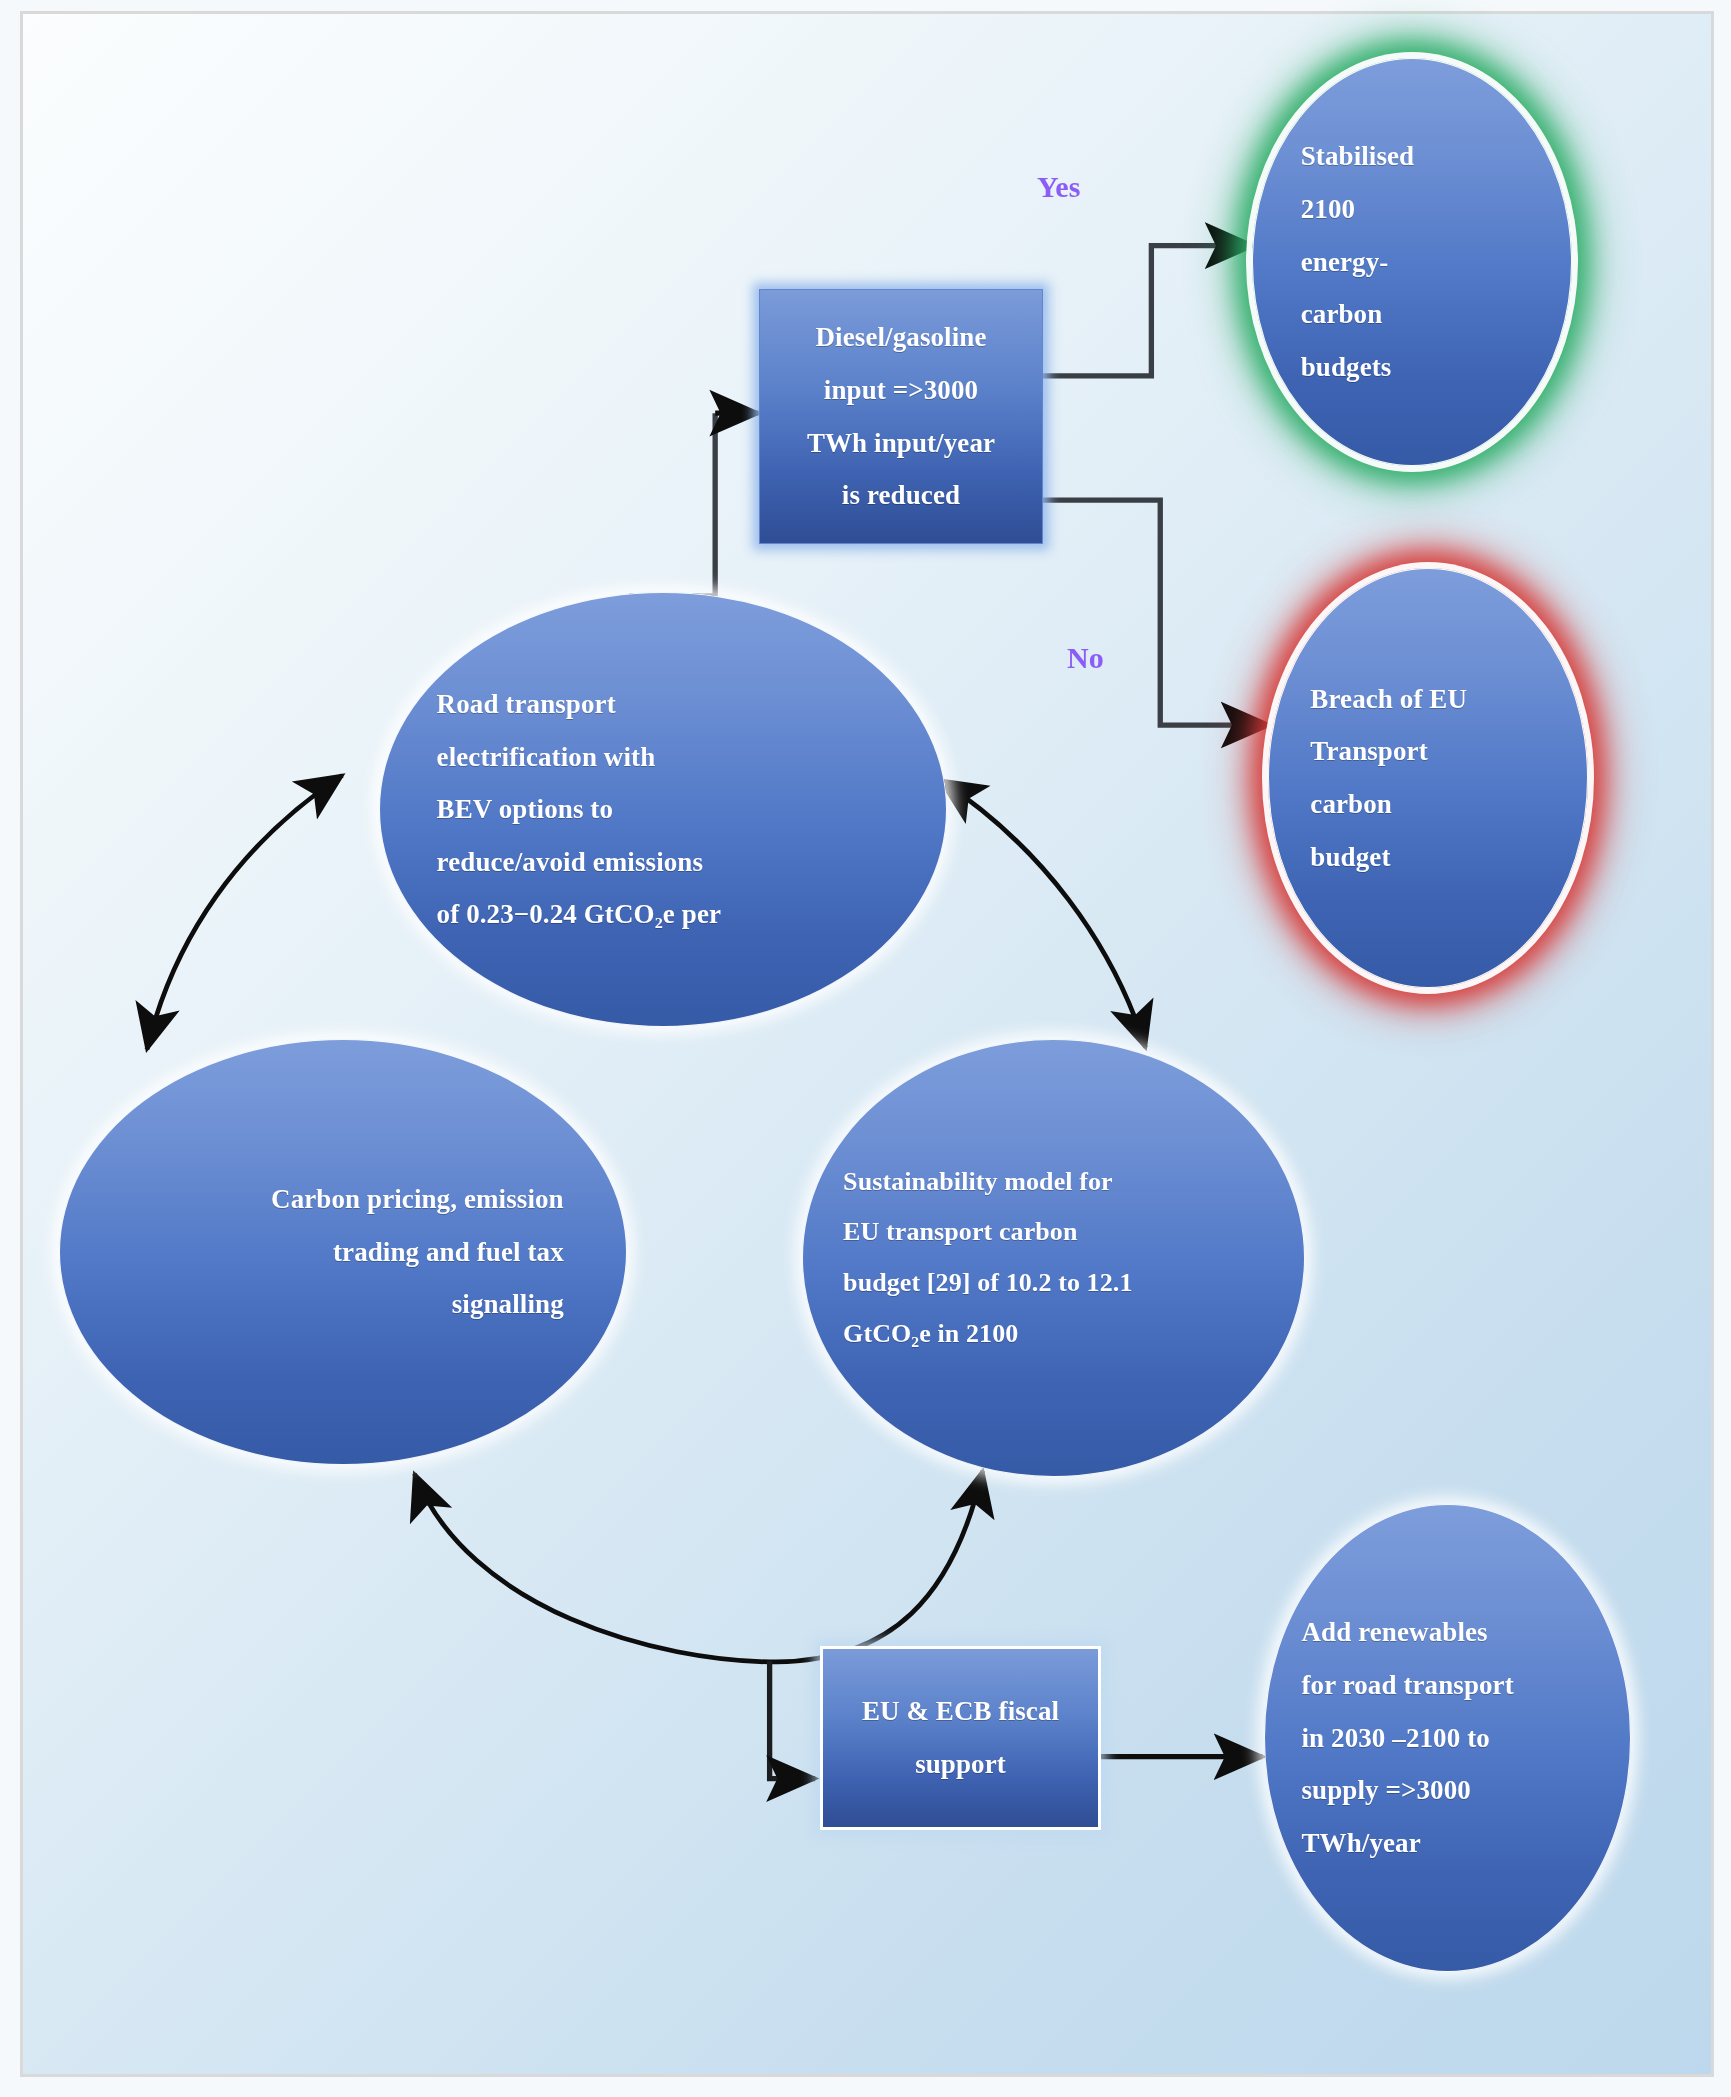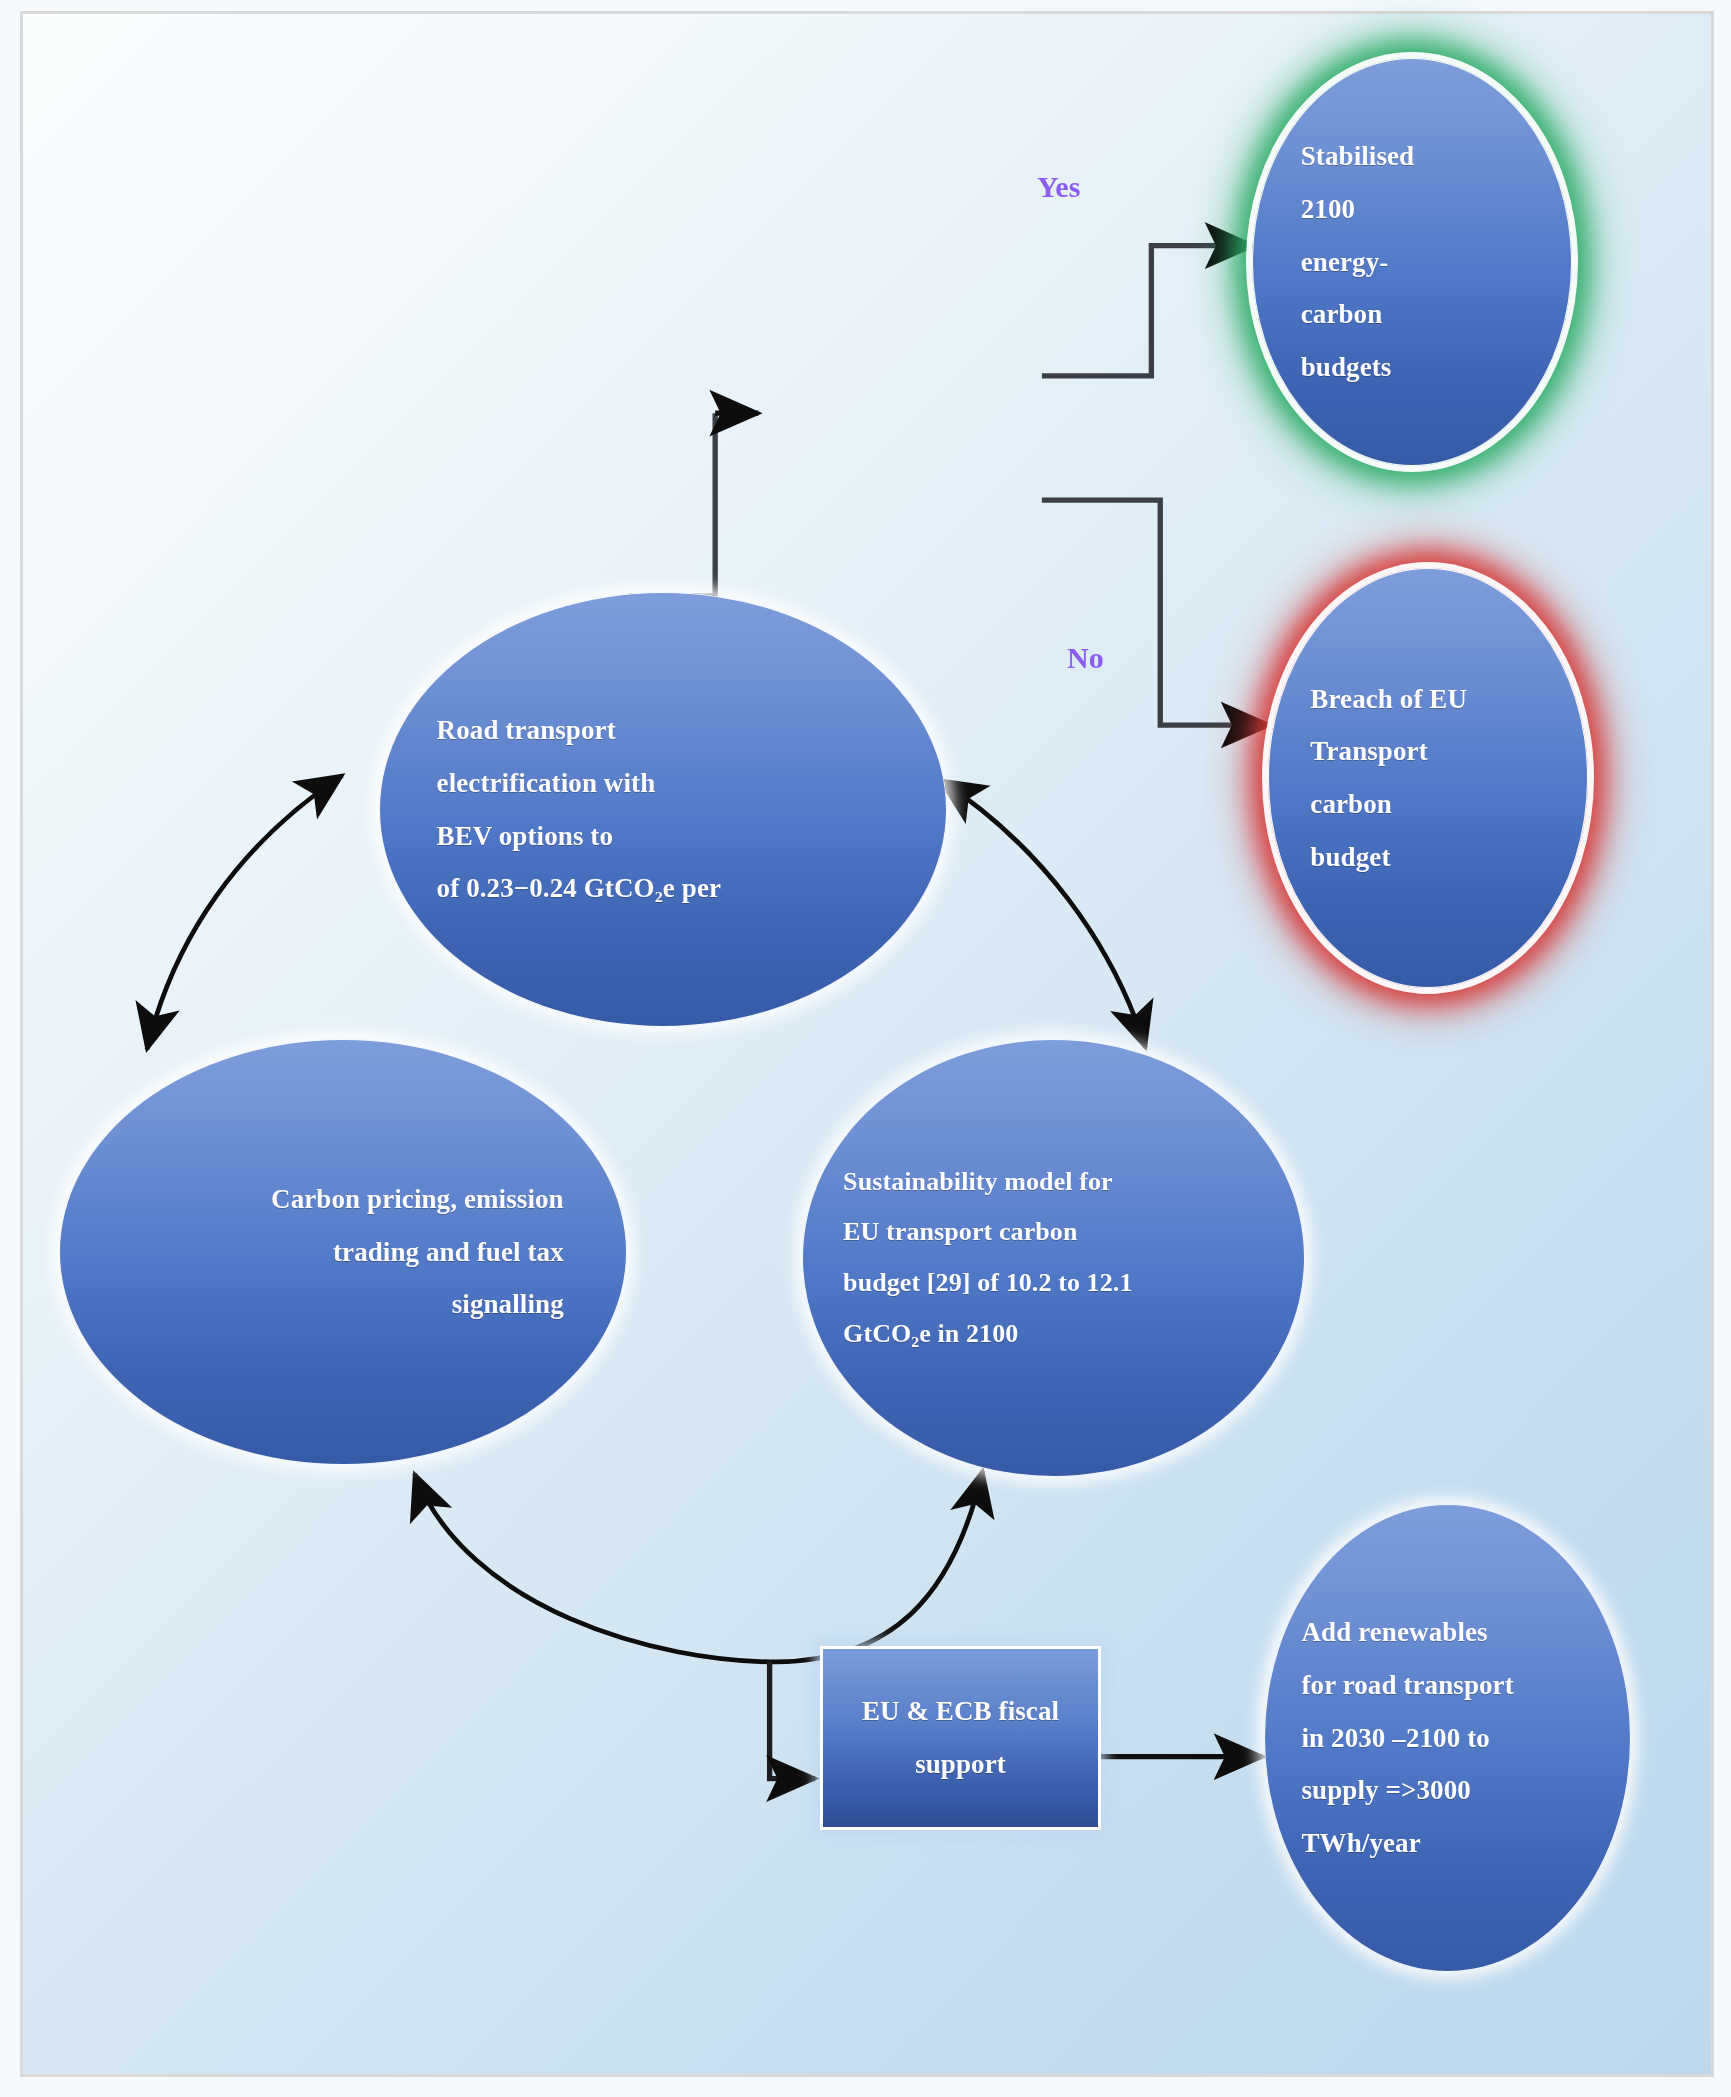--- a/index.html
+++ b/index.html
@@ -137,20 +137,28 @@
     </g>
 
     <g>
       <path d="M1860,2968 L2133,2968" fill="none" stroke="#0d0d0d" stroke-width="9" marker-end="url(#ah)"></path>
     </g>
   </svg>
 
   <div class="branch-label" style="left:1037px;top:170px;font-size:30px;">Yes</div>
   <div class="branch-label" style="left:1067px;top:641px;font-size:30px;">No</div>
 
+  <div class="node rect decision" style="left:759px;top:289px;width:284px;height:255px;">
+    <div class="txt" style="font-size:27px;">
+      <div>Diesel/gasoline</div>
+      <div>input =&gt;3000</div>
+      <div>TWh input/year</div>
+      <div>is reduced</div>
+    </div>
+  </div>
 
   <div class="node ellipse green-glow" style="left:1252px;top:58px;width:320px;height:408px;">
     <div class="txt" style="font-size:27px;text-align:left;width:70%;">
       <div>Stabilised</div>
       <div>2100</div>
       <div>energy-</div>
       <div>carbon</div>
       <div>budgets</div>
     </div>
   </div>
@@ -162,20 +170,21 @@
       <div>carbon</div>
       <div>budget</div>
     </div>
   </div>
 
   <div class="node ellipse plain" style="left:379px;top:592px;width:568px;height:435px;">
     <div class="txt" style="font-size:27px;text-align:left;width:80%;">
       <div>Road transport</div>
       <div>electrification with</div>
       <div>BEV options to</div>
+      <div>reduce/avoid emissions</div>
       <div>of 0.23−0.24 GtCO₂e per</div>
     </div>
   </div>
 
   <div class="node ellipse plain" style="left:59px;top:1039px;width:568px;height:426px;">
     <div class="txt" style="font-size:27px;text-align:right;width:78%;">
       <div>Carbon pricing, emission</div>
       <div>trading and fuel tax</div>
       <div>signalling</div>
     </div>

